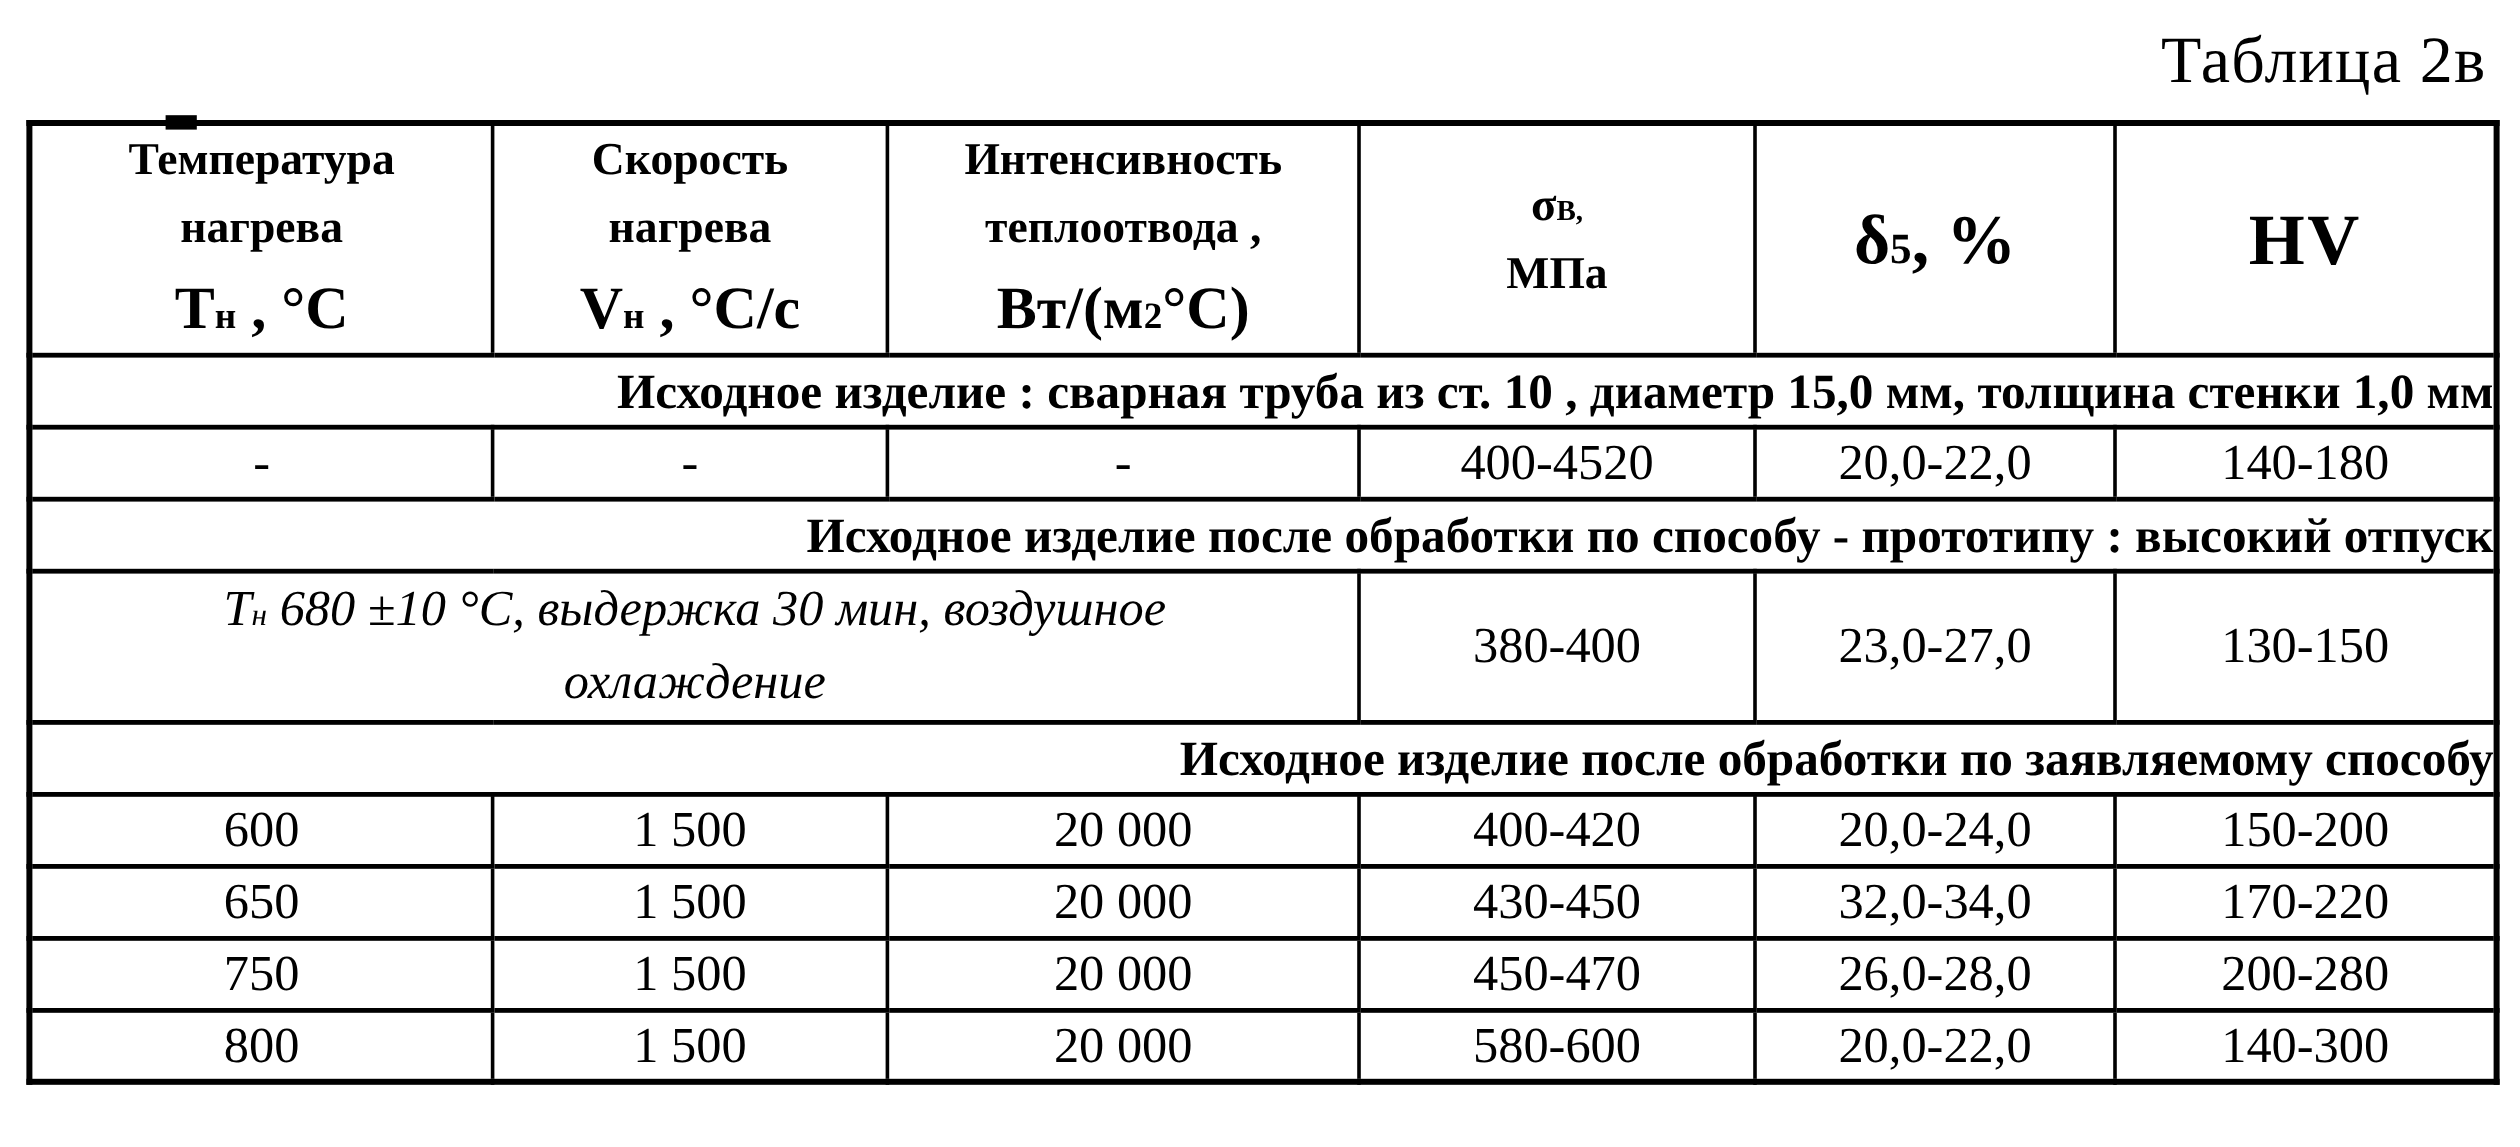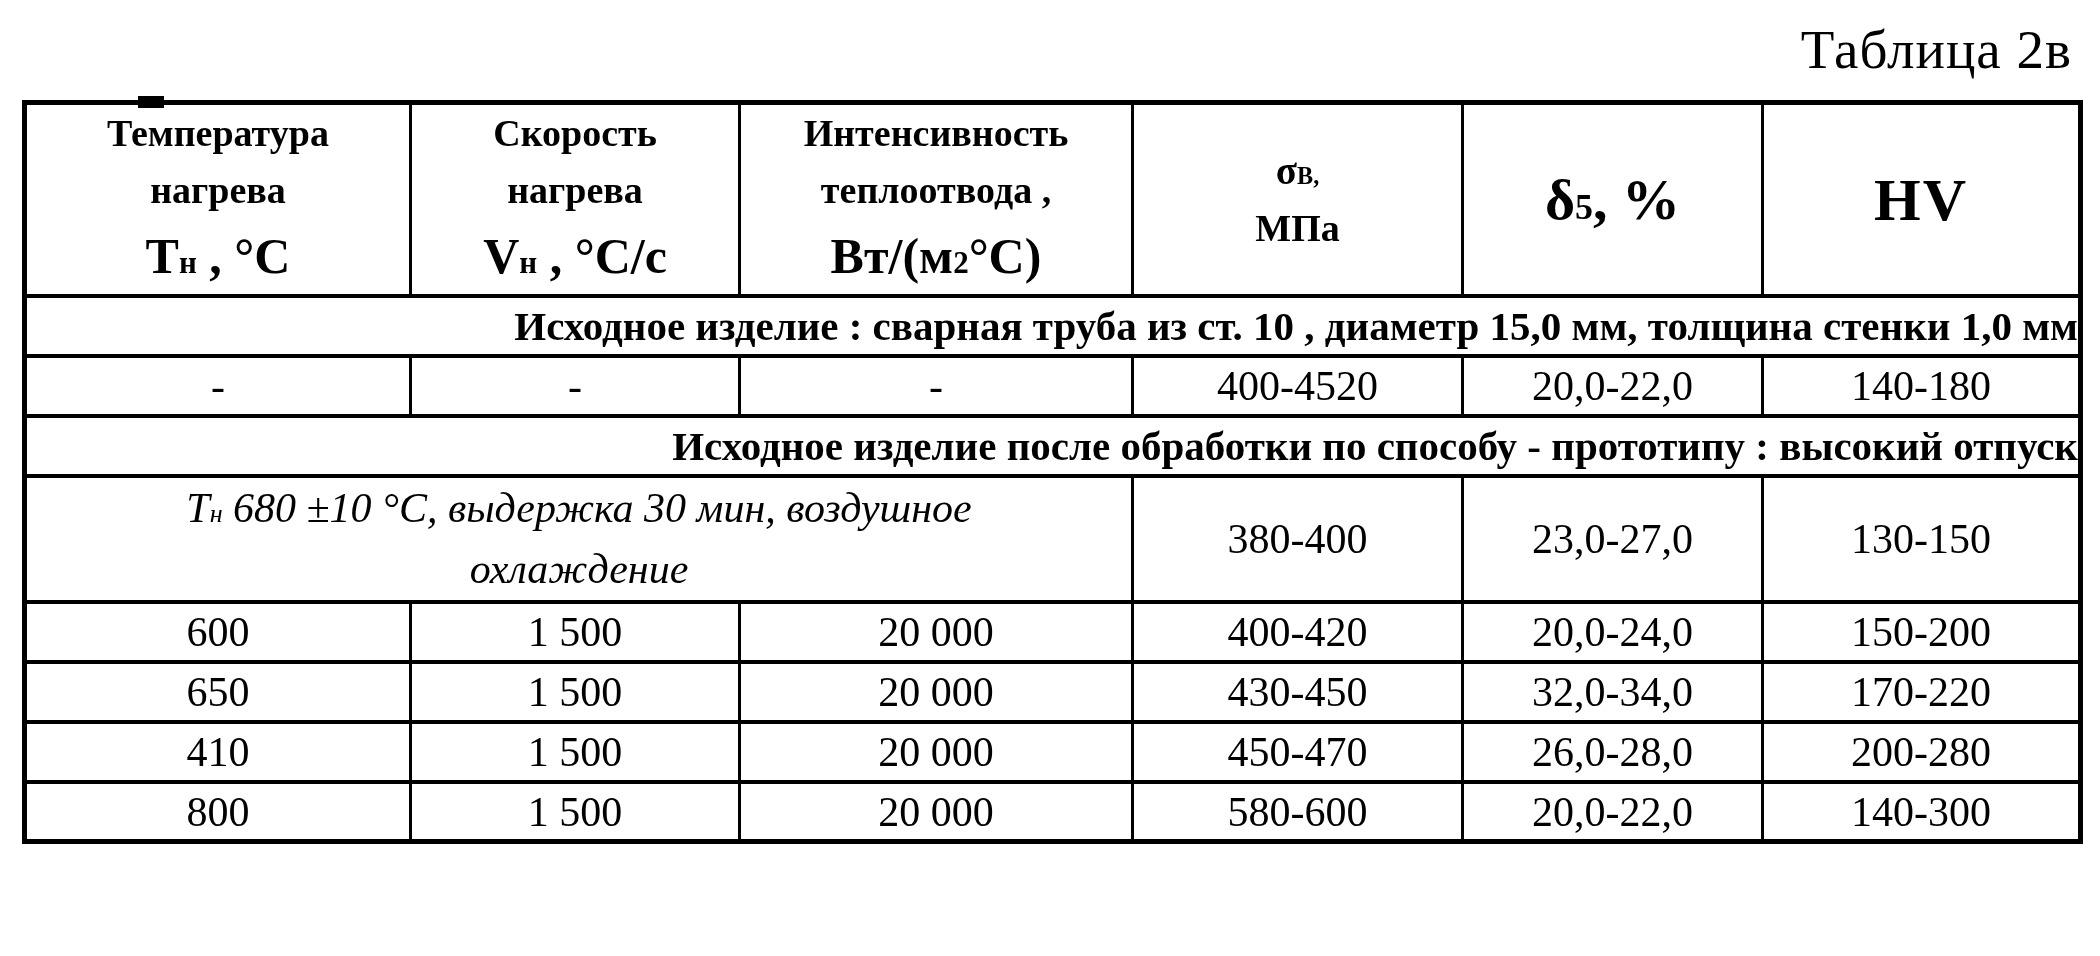--- a/index.html
+++ b/index.html
@@ -184,20 +184,23 @@
   <tr class="proto-row">
     <td colspan="3" class="cond-cell">
       <span>Т</span><sub class="sb">н</sub><span>  680 ±10 °С, выдержка 30 мин, воздушное</span><br>
       <span>охлаждение</span>
     </td>
     <td>380-400</td>
     <td>23,0-27,0</td>
     <td>130-150</td>
   </tr>
 
+  <tr class="section-row">
+    <td colspan="6">Исходное изделие  после  обработки  по  заявляемому   способу</td>
+  </tr>
 
   <tr class="data-row">
     <td>600</td>
     <td>1 500</td>
     <td>20 000</td>
     <td>400-420</td>
     <td>20,0-24,0</td>
     <td>150-200</td>
   </tr>
 
@@ -205,21 +208,21 @@
     <td>650</td>
     <td>1 500</td>
     <td>20 000</td>
     <td>430-450</td>
     <td>32,0-34,0</td>
     <td>170-220</td>
   </tr>
 
 
   <tr class="data-row">
-    <td>410</td>
+    <td>750</td>
     <td>1 500</td>
     <td>20 000</td>
     <td>450-470</td>
     <td>26,0-28,0</td>
     <td>200-280</td>
   </tr>
 
   <tr class="data-row">
     <td>800</td>
     <td>1 500</td>

